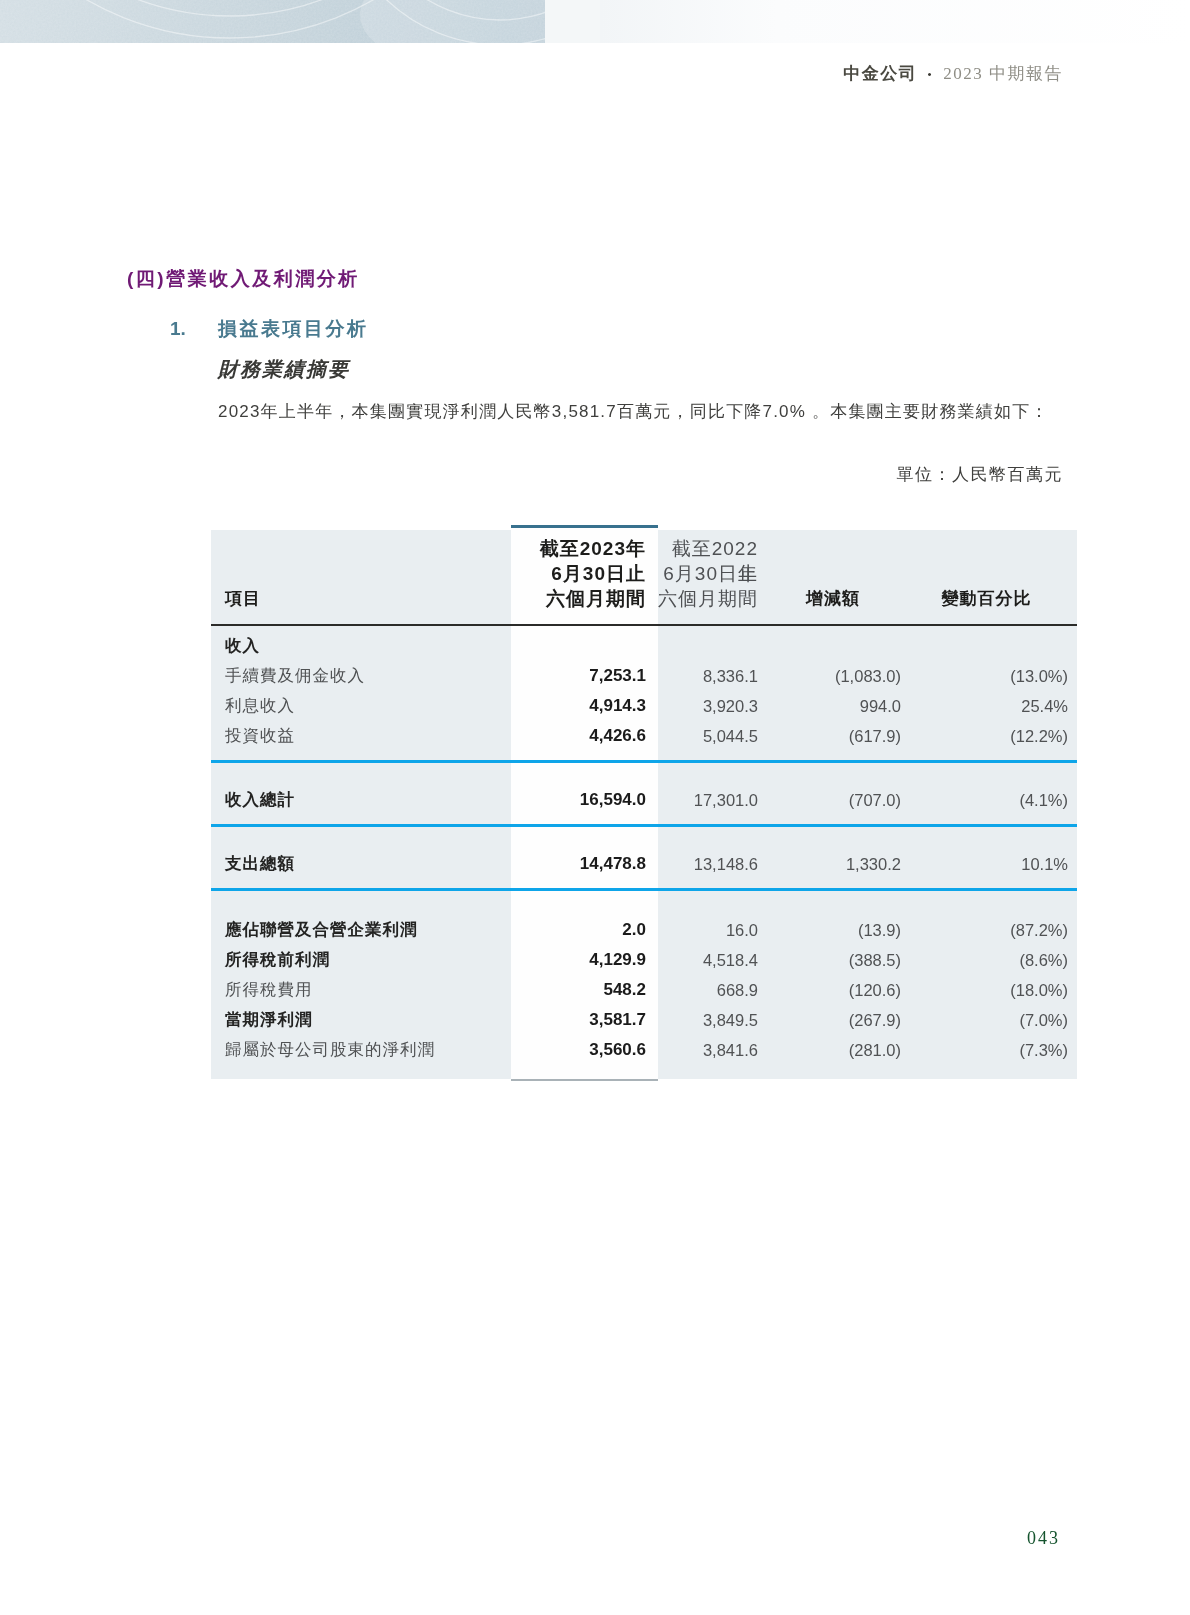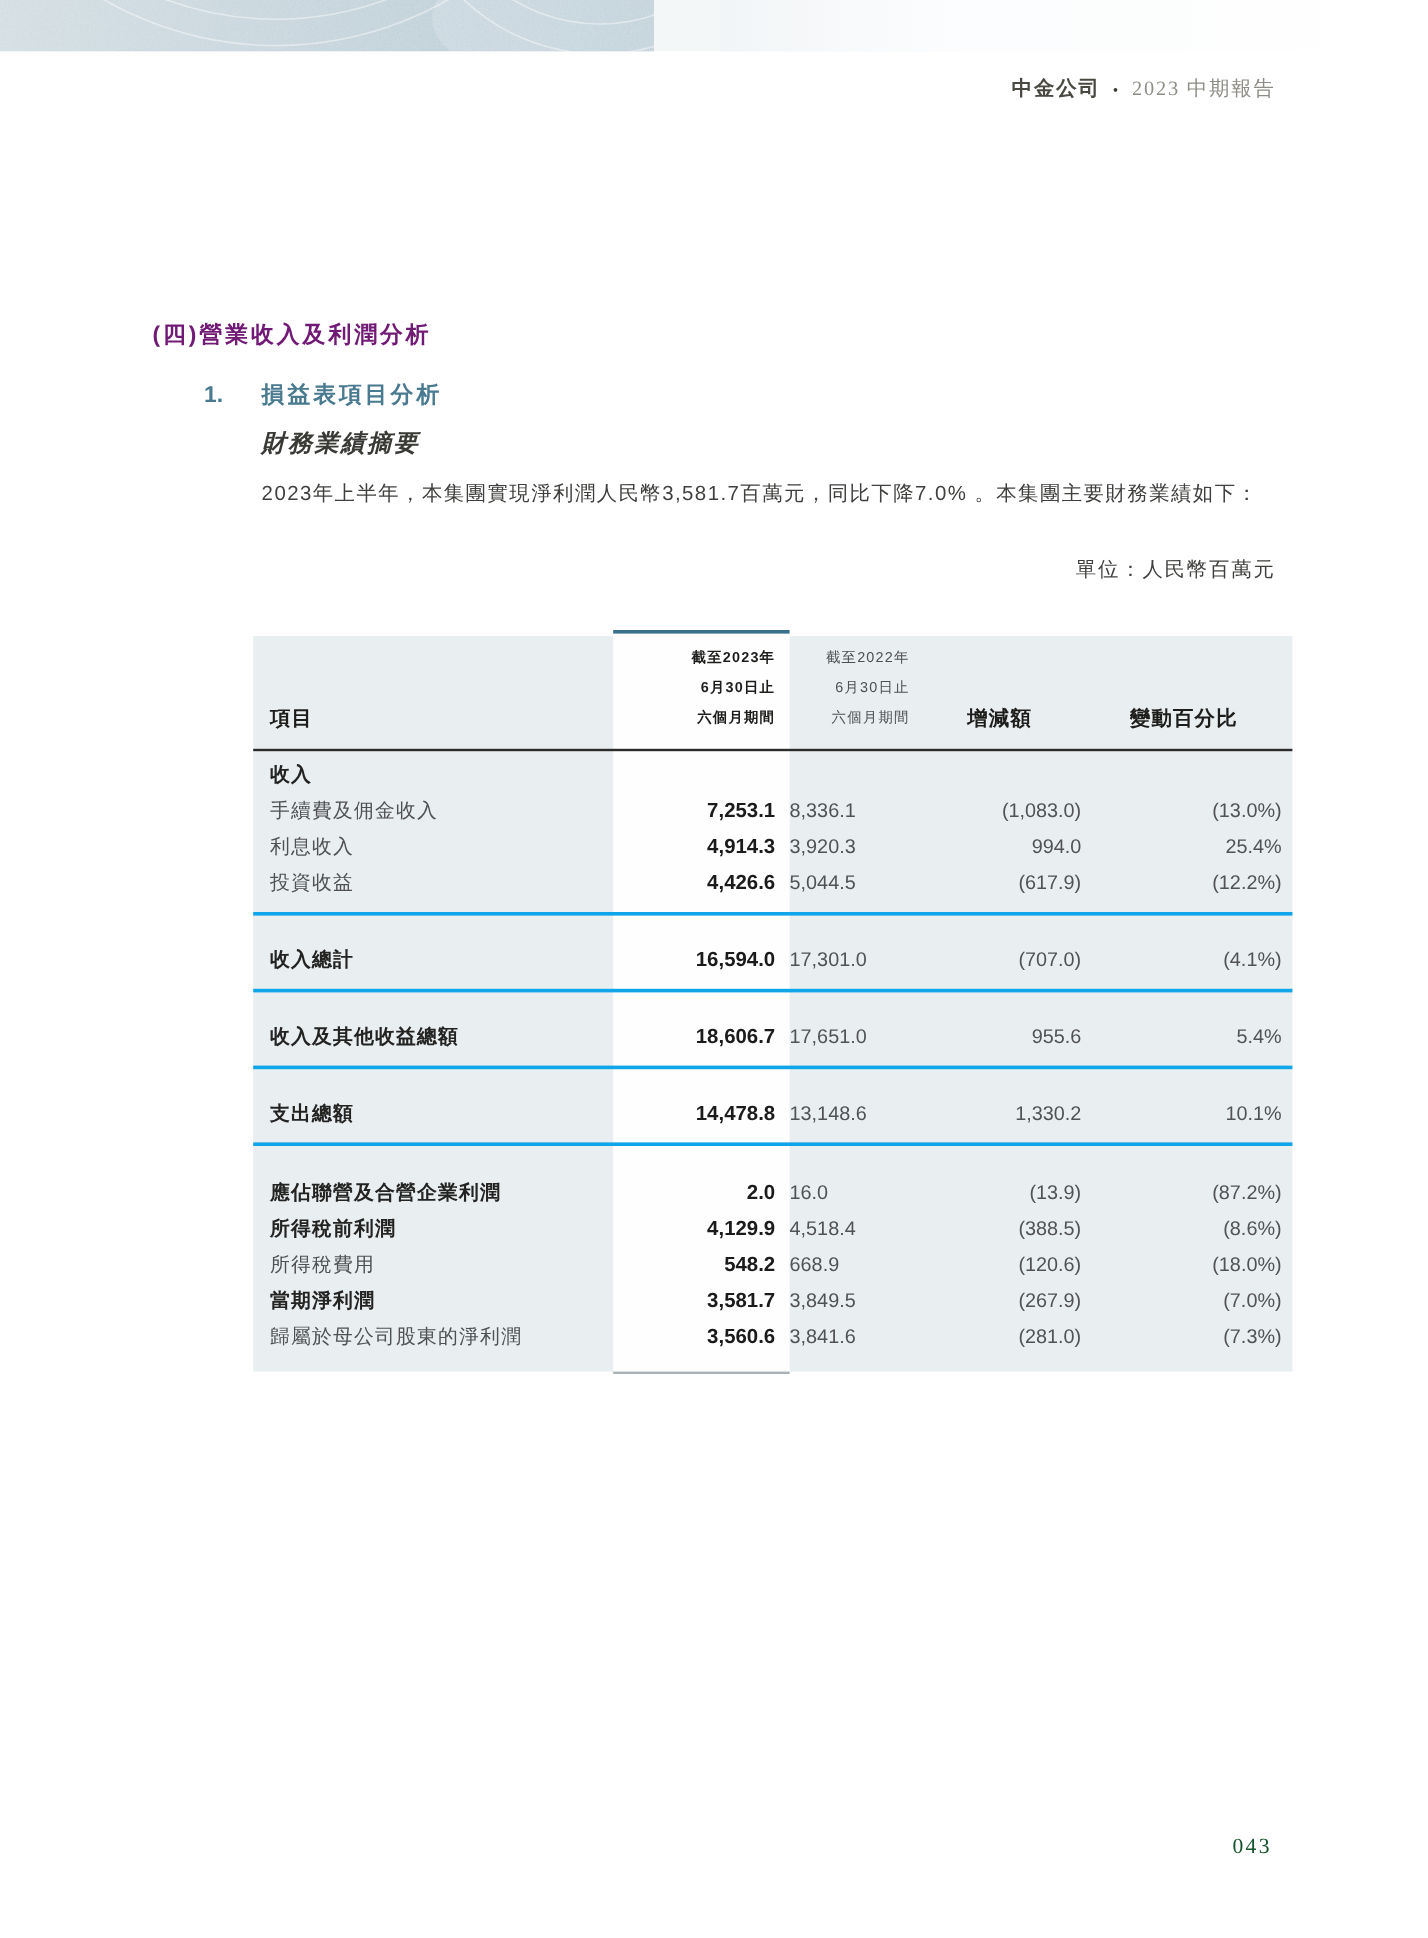--- a/index.html
+++ b/index.html
@@ -31,39 +31,39 @@
     letter-spacing:1.2px;line-height:26px;}
   .unit{position:absolute;top:463px;right:127px;font-size:17px;color:#3f3f3d;letter-spacing:1.5px;}
   
   .tbl{position:absolute;left:211px;top:530px;width:866px;background:#e9eef1;}
   .white-col{position:absolute;left:300px;width:147px;top:-5px;bottom:-2px;background:#fefefe;
     border-top:3px solid #38718e;border-bottom:2px solid #a9b2b7;z-index:0;}
   .thead,.tbody{position:relative;z-index:1;}
   .grid5{display:grid;grid-template-columns:300px 147px 107px 140px 172px;}
   .thead{padding:6px 0 13px;border-bottom:2px solid #2b2b29;}
   .thead .hstack{display:flex;flex-direction:column;justify-content:flex-end;text-align:right;}
-  .thead .hline{height:25px;line-height:25px;font-size:12px;letter-spacing:1px;}
+  .thead .hline{height:25px;line-height:25px;font-size:19px;letter-spacing:1px;}
   .h2023 .hline{font-weight:bold;color:#1d1d1b;padding-right:12px;}
   .h2022 .hline{font-weight:normal;color:#4e5053;padding-right:7px;}
   .hitem{align-self:end;font-size:17px;font-weight:bold;color:#1d1d1b;
     padding-left:14px;letter-spacing:1px;line-height:25px;}
   .hchg,.hpct{align-self:end;text-align:center;font-size:17px;font-weight:bold;color:#1d1d1b;
     letter-spacing:1px;line-height:25px;}
   .hchg{padding-right:4px;}
   .hpct{padding-right:9px;}
   .section{border-top:3px solid #0ea5e9;padding:5px 0 9px;}
   .section:first-child{border-top:none;}
   .section.total{padding:22px 0 9px;}
   .section.padtop{padding:24px 0 14px;}
   .trow{height:30px;align-items:center;}
   .trow .c1{padding-left:14px;font-size:16.5px;color:#4f5153;letter-spacing:1px;
     white-space:nowrap;overflow:hidden;}
   .trow .c1.b{font-weight:bold;color:#232322;}
   .trow .c2{text-align:right;padding-right:12px;font-size:17px;font-weight:bold;color:#1b1b1b;}
-  .trow .c3{text-align:left;padding-right:7px;font-size:16.5px;color:#505254;}
+  .trow .c3{text-align:right;padding-right:7px;font-size:16.5px;color:#505254;}
   .trow .c4{text-align:right;padding-right:4px;font-size:16.5px;color:#505254;}
   .trow .c5{text-align:right;padding-right:9px;font-size:16.5px;color:#505254;}
   
   .pageno{position:absolute;top:1528px;right:130px;font-family:"Liberation Serif","DejaVu Serif",serif;
     font-size:18px;color:#14532d;letter-spacing:2px;}
 </style>
 </head>
 <body>
 
 <div class="band">
@@ -163,29 +163,20 @@
         <div class="trow grid5">
           <div class="c1 b">收入總計</div>
           <div class="c2">16,594.0</div>
           <div class="c3">17,301.0</div>
           <div class="c4">(707.0)</div>
           <div class="c5">(4.1%)</div>
         </div>
       </div>
       <div class="section total">
         <div class="trow grid5">
-          <div class="c1 b">收入及其他收益總額</div>
-          <div class="c2">18,606.7</div>
-          <div class="c3">17,651.0</div>
-          <div class="c4">955.6</div>
-          <div class="c5">5.4%</div>
-        </div>
-      </div>
-      <div class="section total">
-        <div class="trow grid5">
           <div class="c1 b">支出總額</div>
           <div class="c2">14,478.8</div>
           <div class="c3">13,148.6</div>
           <div class="c4">1,330.2</div>
           <div class="c5">10.1%</div>
         </div>
       </div>
       <div class="section padtop">
         <div class="trow grid5">
           <div class="c1 b">應佔聯營及合營企業利潤</div>

